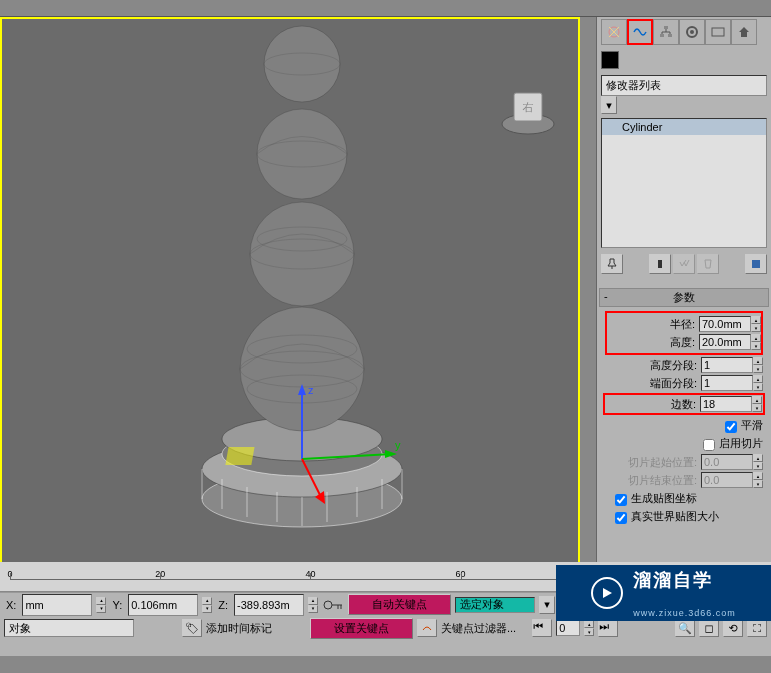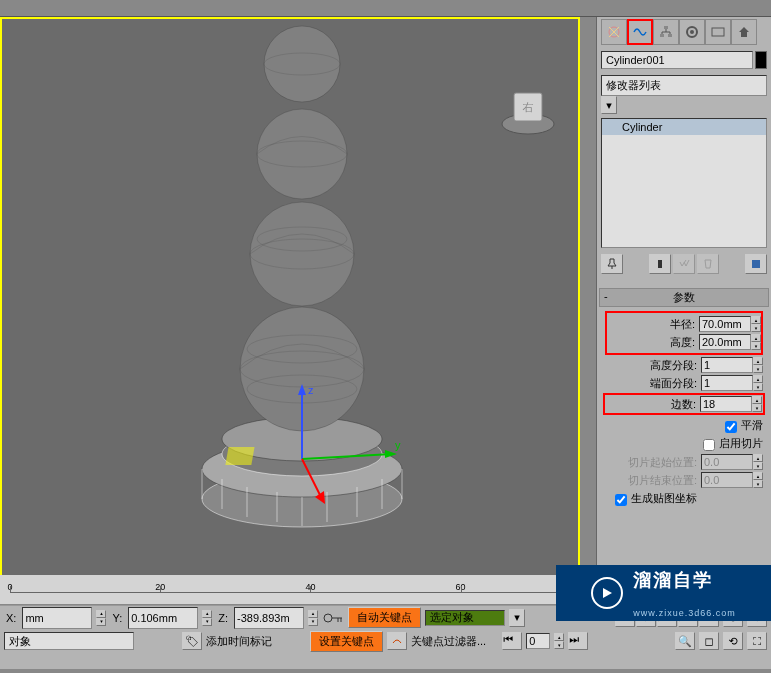--- a/index.html
+++ b/index.html
@@ -76,41 +76,41 @@
     .spinner-small { width: 24px; }
     .spinner-btns { display: flex; flex-direction: column; }
     .spinner-btn { width: 10px; height: 8px; background: #ccc; border: 1px outset #ccc; font-size: 5px; line-height: 5px; display:flex; align-items:center; justify-content:center; cursor:pointer;}
     
     .checkbox-row { display: flex; align-items: flex-end; gap: 4px; margin: 3px 0; justify-content: flex-end;}
     .checkbox-row input { width: 12px; height: 12px; }
     .checkbox-row.left-align { justify-content: flex-start; padding-left: 10px;}
     
     .bottom-bar {
       position: absolute;
-      left: 0; bottom: 4px;
+      left: 0; bottom: 17px;
       width: 771px; height: 94px;
       background: #b4b4b4;
     }
     
     .timeline {
       height: 30px;
       background: #d4d4d4;
       position: relative;
       border-bottom: 1px solid #888;
     }
     .timeline-ruler { height: 18px; position: relative; margin: 0 10px; border-bottom:1px solid #666;}
     .timeline-tick { position: absolute; bottom: 0; font-size: 9px; transform: translateX(-50%); }
     .timeline-line { position:absolute; bottom:0; width:1px; height:6px; background:#666;}
     
     .coords-row { display: flex; align-items: center; height: 24px; padding: 2px 4px; gap: 4px; background:#b4b4b4; border-top:1px solid #999;}
     .coord-label { padding: 0 2px; }
     .coord-input { width: 70px; background: #e0e0e0; border: 1px inset #888; padding: 1px 2px; height: 22px;}
     .grid-text { padding: 0 8px; }
-    .auto-key-btn { padding: 2px 8px; background: #f97316; border: 1px outset #ccc; cursor:pointer;}
-    .select-obj { background: #4d7c0f; border: 1px inset #888; padding: 1px 4px; width: 80px;}
+    .auto-key-btn { padding: 2px 23px; background: #be185d; border: 1px outset #ccc; cursor:pointer;}
+    .select-obj { background: #14b8a6; border: 1px inset #888; padding: 1px 4px; width: 80px;}
     
     .status-row { display: flex; align-items: center; height: 24px; padding: 2px 4px; gap: 4px; background:#b4b4b4;}
     .status-text-input { width: 130px; background: #e0e0e0; border: 1px inset #888; padding: 1px 4px; height: 18px;}
     .small-btn { width: 20px; height: 18px; background: #ccc; border: 1px outset #ccc; cursor:pointer; display:flex;align-items:center;justify-content:center;}
     
     .transport-controls { display: flex; gap: 1px; }
     .transport-btn { width: 20px; height: 18px; background: #ccc; border: 1px outset #ccc; cursor:pointer;}
     
     .watermark {
       position: absolute;
@@ -234,21 +234,20 @@
         </svg>
     </div>
     <div class="panel-icon">
       <svg viewBox="0 0 16 16">
           <path d="M3 8 L8 3 L13 8 L11 8 L11 13 L5 13 L5 8 Z" fill="#555"></path>
         </svg>
     </div>
   </div>
 
   <div class="name-row">
-    <input class="name-input" value="Cylinder001" style="">
     <div class="color-swatch"></div>
   </div>
 
   <div class="modifier-dropdown">
     <div class="modifier-select">修改器列表</div>
     <div class="dropdown-btn">▾</div>
   </div>
 
   <div class="modifier-stack">
     <div class="modifier-item selected">Cylinder</div>
@@ -371,20 +370,24 @@
           <input class="spinner-input" disabled="" style="color: rgb(136, 136, 136); background: rgb(200, 200, 200);" value="0.0">
           <div class="spinner-btns">
               <div class="spinner-btn">▴</div>
               <div class="spinner-btn">▾</div>
             </div>
         </div>
       </div>
       <div class="checkbox-row left-align">
         <input type="checkbox" checked="" style="">
         <span>生成贴图坐标</span>
+      </div>
+      <div class="checkbox-row left-align">
+        <input type="checkbox" checked="" style="">
+        <span>真实世界贴图大小</span>
       </div>
     </div>
   </div>
 </div>
 
 <div class="watermark">
   <div class="watermark-logo">
     <svg viewBox="0 0 14 14">
         <polygon points="3,2 12,7 3,12" fill="#fff"></polygon>
       </svg>

